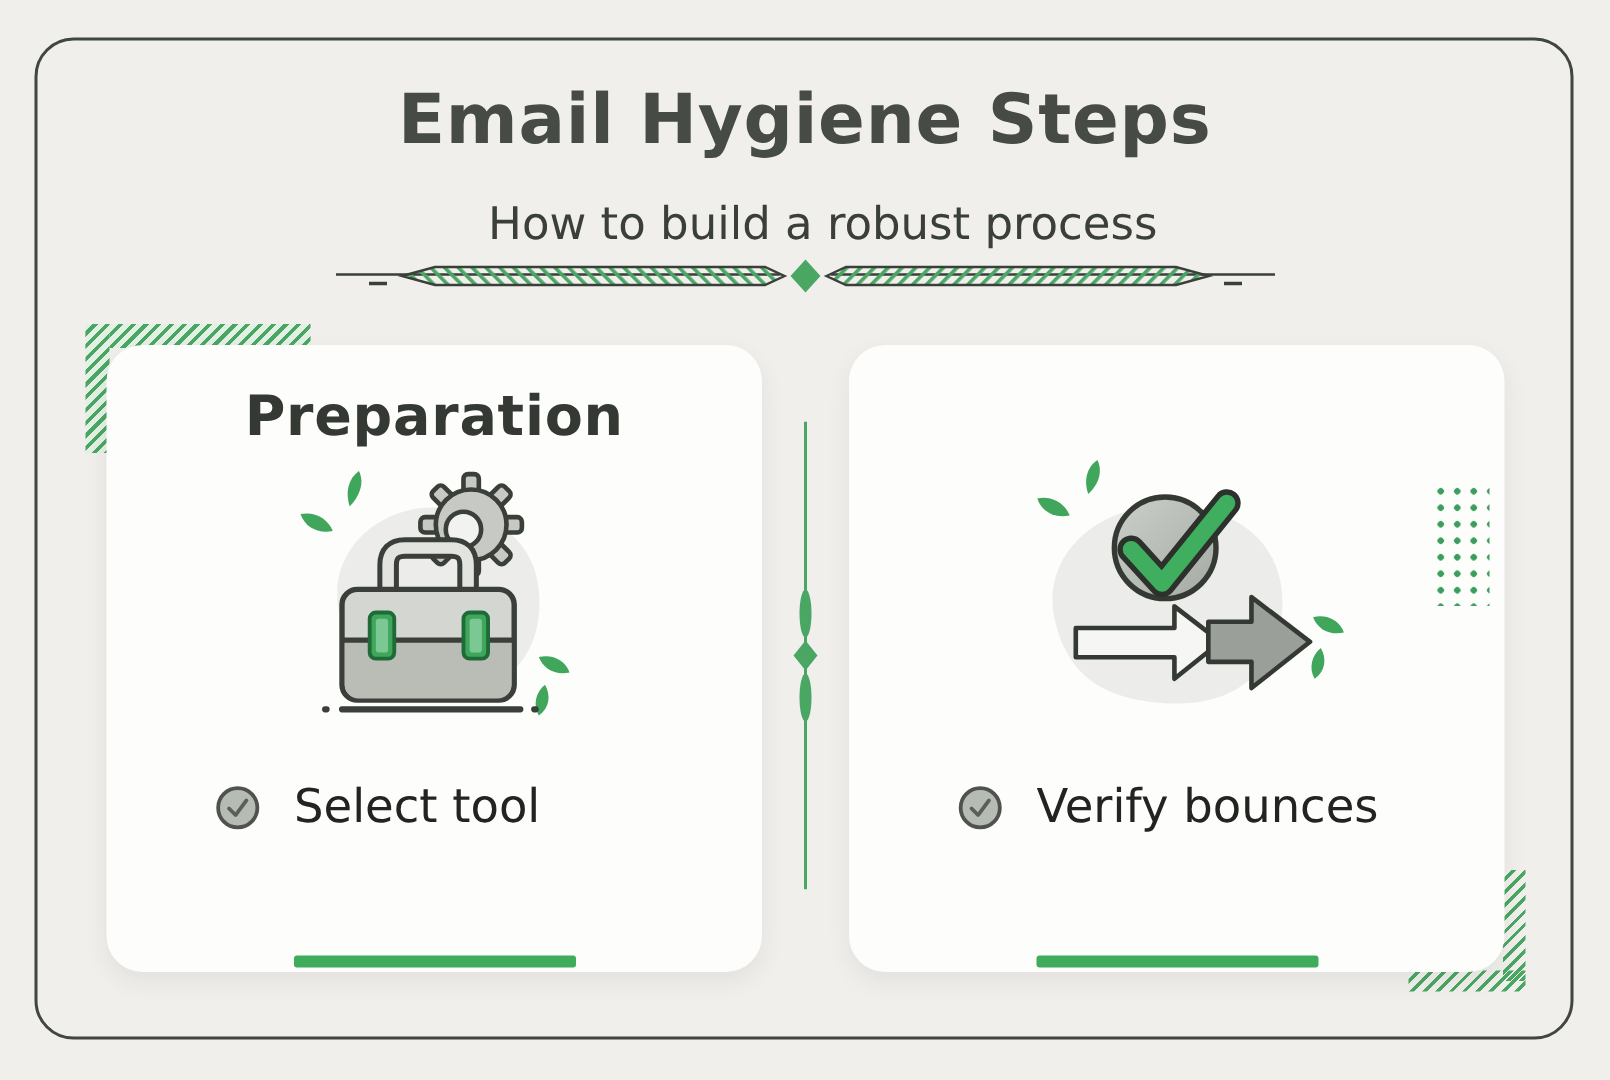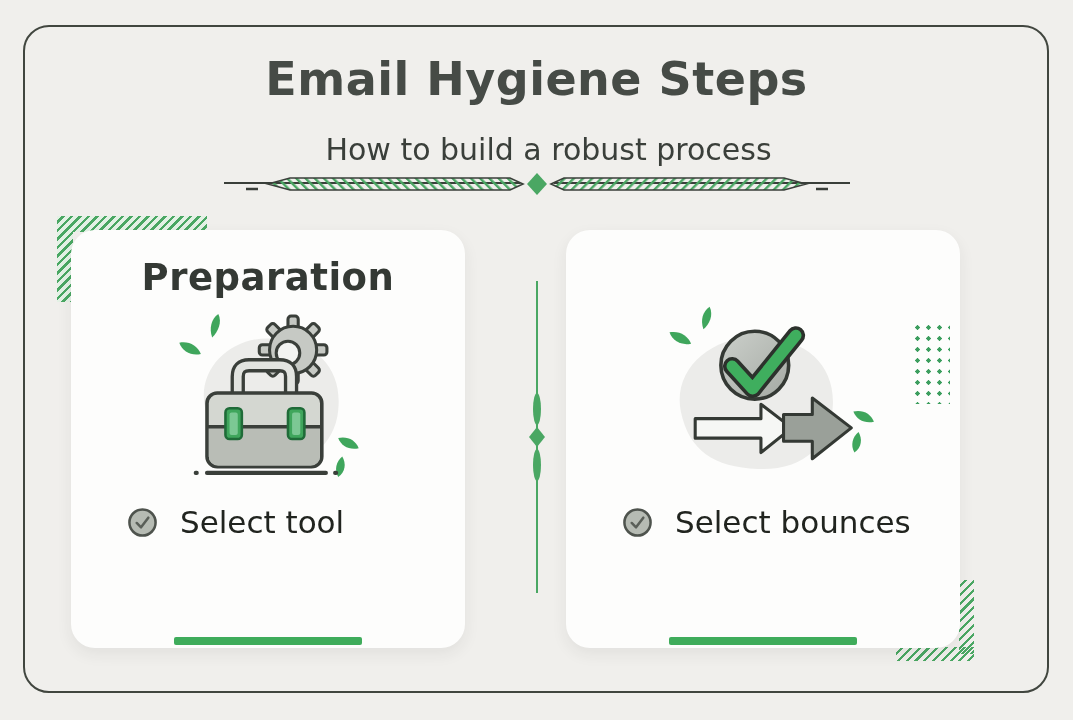--- a/index.html
+++ b/index.html
@@ -18,34 +18,34 @@
   .page-title{
     position:absolute;top:52px;left:0;width:100%;text-align:center;
     font-size:46px;font-weight:bold;color:var(--title-color,#464b46);
     letter-spacing:.5px;margin:0;
   }
   .page-subtitle{
     position:absolute;top:120px;left:0;width:100%;text-align:center;
     font-size:30px;font-weight:normal;color:#3a3f3a;margin:12px;
   }
   .header-divider{position:absolute;top:170px;left:222px;width:630px;height:28px;}
-  .card-wrap{position:absolute;width:394px;height:418px;}
+  .card-wrap{position:absolute;width:437px;height:418px;}
   .wrap-left{left:71px;top:230px;}
   .wrap-right{left:566px;top:230px;}
   .card{
     position:absolute;inset:0;background:var(--card-bg,#fdfdfc);
     border-radius:24px;box-shadow:0 6px 16px rgba(40,45,40,.07);
   }
   .card-title{
     position:absolute;top:26px;left:0;width:100%;text-align:center;margin:0;
     font-size:37px;font-weight:bold;color:#343934;letter-spacing:.5px;
   }
   .icon-slot{position:absolute;top:76px;left:0;width:100%;display:flex;justify-content:center;}
   .items{
-    position:absolute;left:56px;top:276px;right:14px;margin:0;padding:0;list-style:none;
+    position:absolute;left:56px;top:276px;right:14px;margin:16px;padding:0;list-style:none;
     display:flex;flex-direction:column;gap:29px;
   }
   .item{display:flex;align-items:center;gap:22px;height:32px;}
   .bullet{width:31px;height:31px;flex:0 0 31px;display:inline-flex;}
   .item-label{
     font-size:31px;color:var(--text-dark,#21241f);line-height:1;white-space:nowrap;
   }
   .bar{
     position:absolute;bottom:3px;left:50%;transform:translateX(-50%);
     width:188px;height:8px;background:var(--green,#3fac5b);border-radius:2px;
@@ -200,21 +200,21 @@
       </div>
 
       <ul class="items">
         <li class="item">
           <span class="bullet">
             <svg viewBox="0 0 32 32" width="31" height="31" aria-hidden="true">
               <circle cx="16" cy="16" r="13.5" fill="#b6bbb3" stroke="#4e534d" stroke-width="2.6"></circle>
               <path d="M10,16.5 L14.5,21 L22,11" fill="none" stroke="#5a5f58" stroke-width="2.6" stroke-linecap="round" stroke-linejoin="round"></path>
             </svg>
           </span>
-          <span class="item-label">Select bounces</span>
+          <span class="item-label">Verify bounces</span>
         </li>
       </ul>
 
       <div class="bar"></div>
     </div>
   </div>
 
 </div>
 
 </body></html>

